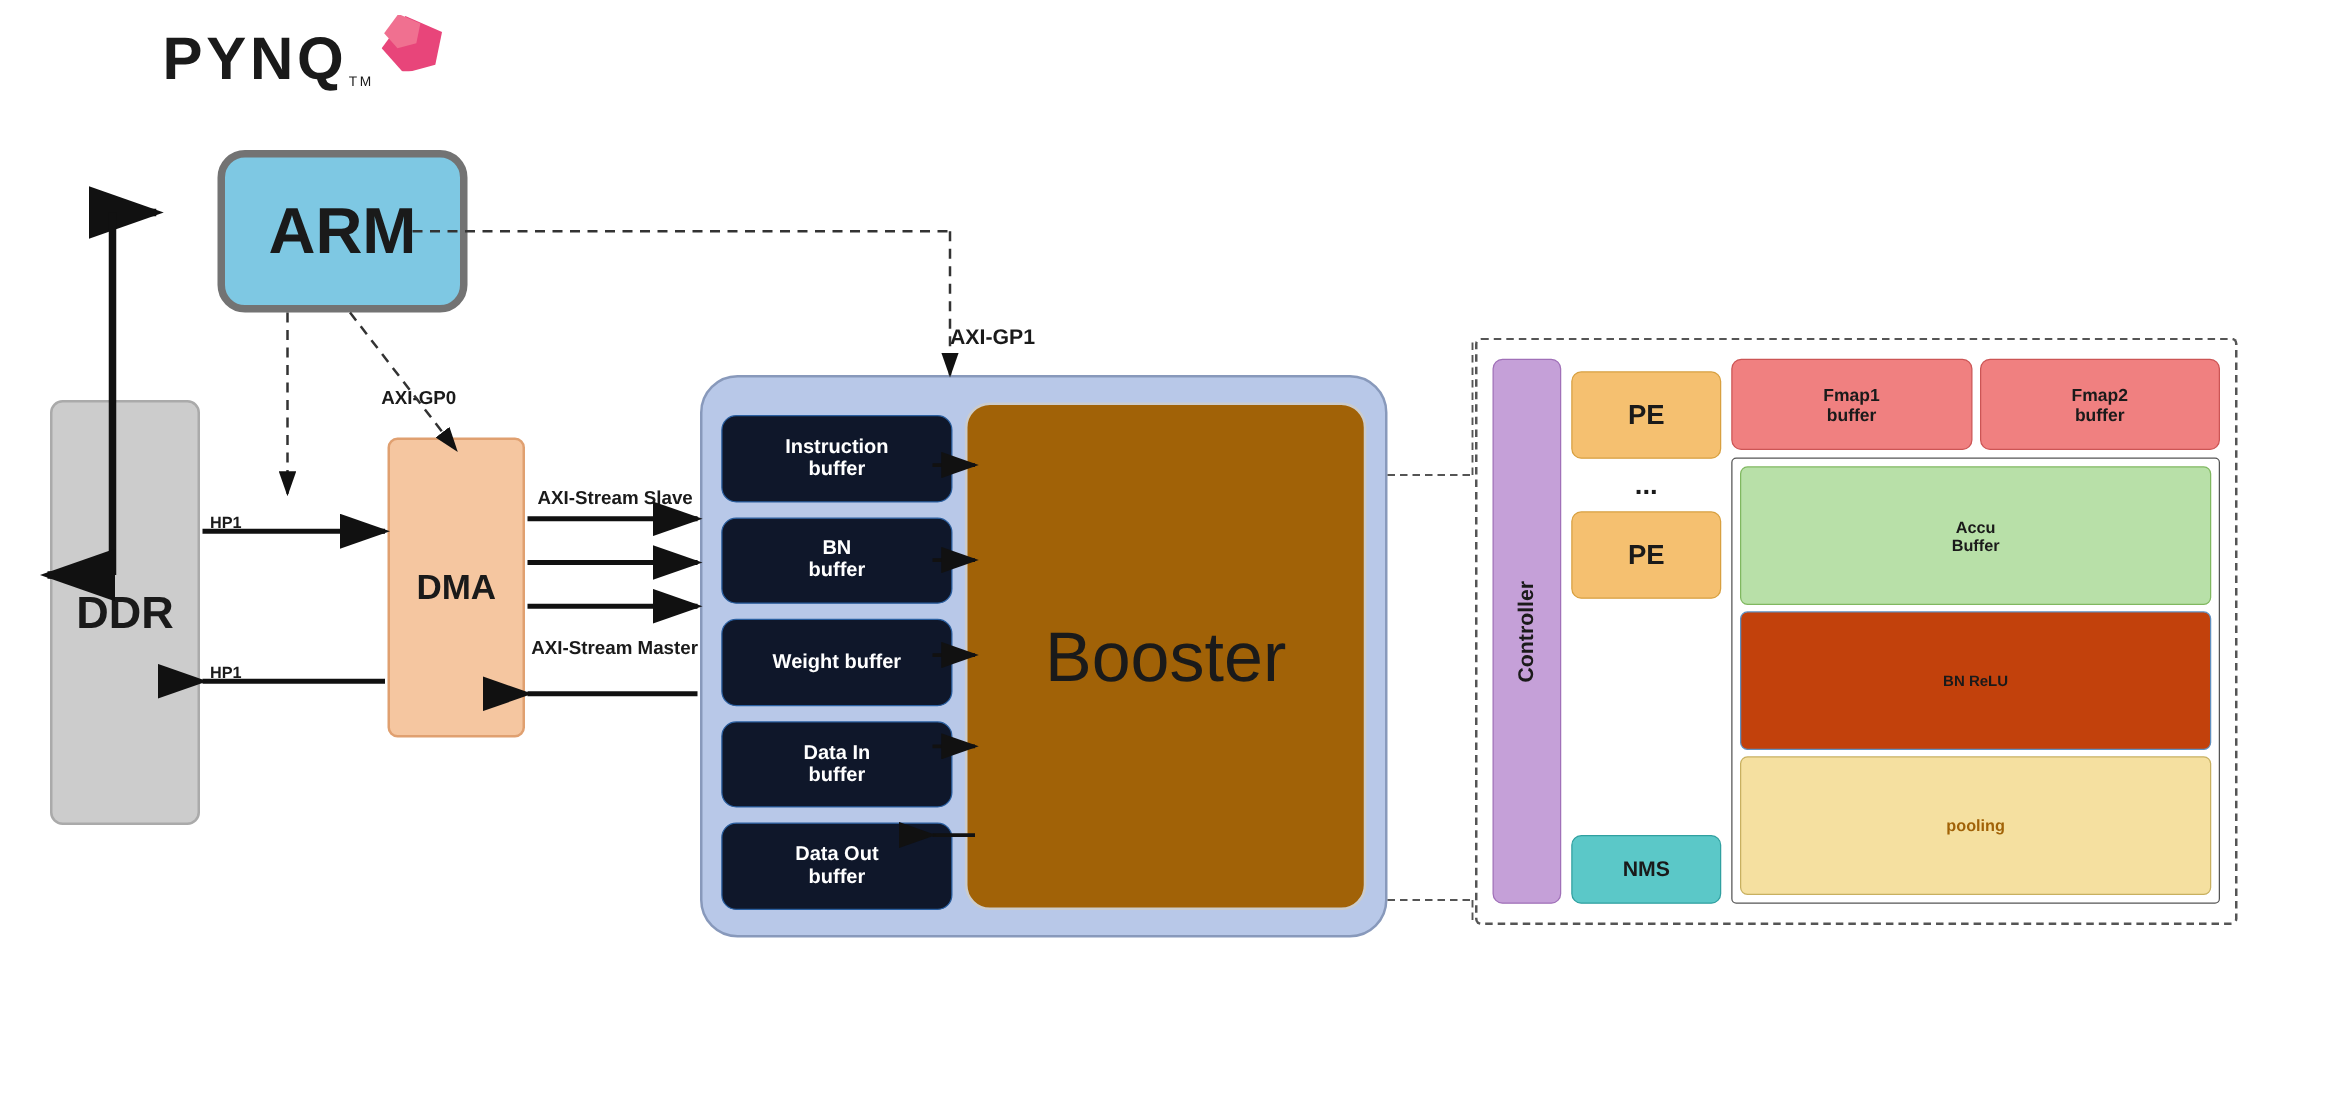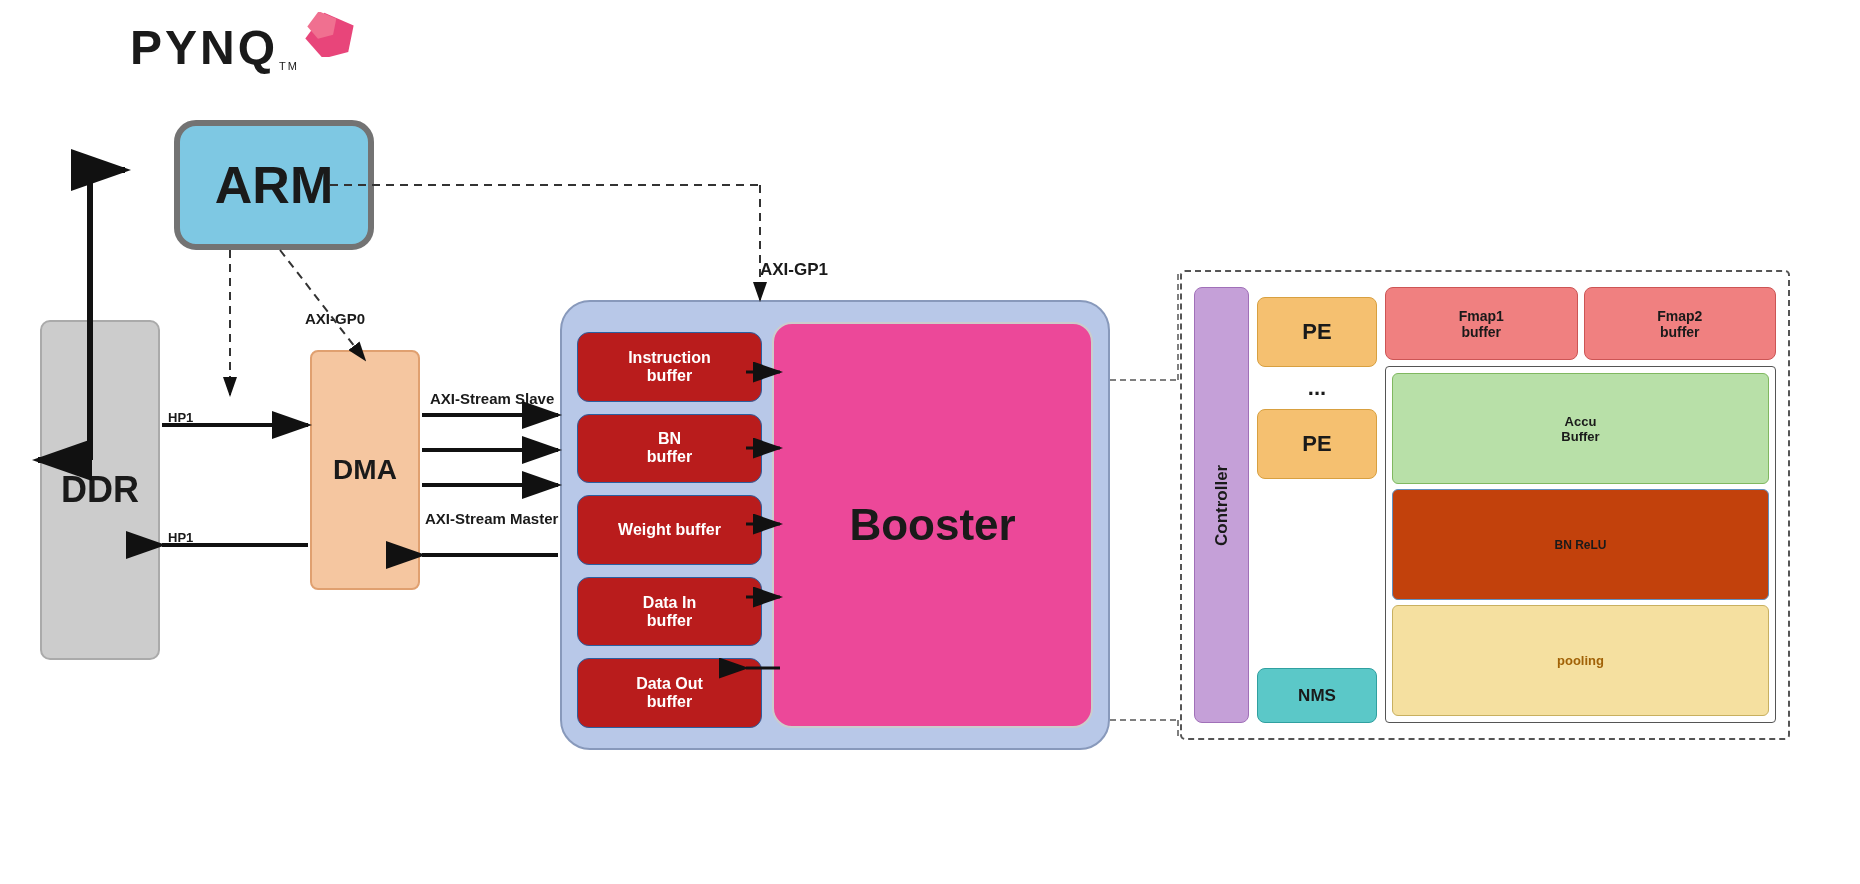--- a/index.html
+++ b/index.html
@@ -122,43 +122,43 @@
 
     .buffers-column {
       display: flex;
       flex-direction: column;
       gap: 12px;
       width: 185px;
       padding-top: 10px;
     }
 
     .buffer-box {
-      background: #b91c1c;
+      background: #0f172a;
       border-radius: 12px;
       color: white;
       font-size: 16px;
       font-weight: 600;
       text-align: center;
       padding: 14px 10px;
       height: 72px;
       display: flex;
       align-items: center;
       justify-content: center;
       border: 1.5px solid #2a5fa0;
     }
 
     .booster-box {
       flex: 1;
-      background: #ec4899;
+      background: #a16207;
       border-radius: 20px;
       display: flex;
       align-items: center;
       justify-content: center;
-      font-size: 44px;
-      font-weight: 700;
+      font-size: 56px;
+      font-weight: 400;
       color: #1a1a1a;
       border: 2px solid #cccccc;
     }
 
     
     .axi-gp1-label {
       position: absolute;
       top: 260px;
       left: 760px;
       font-size: 17px;

